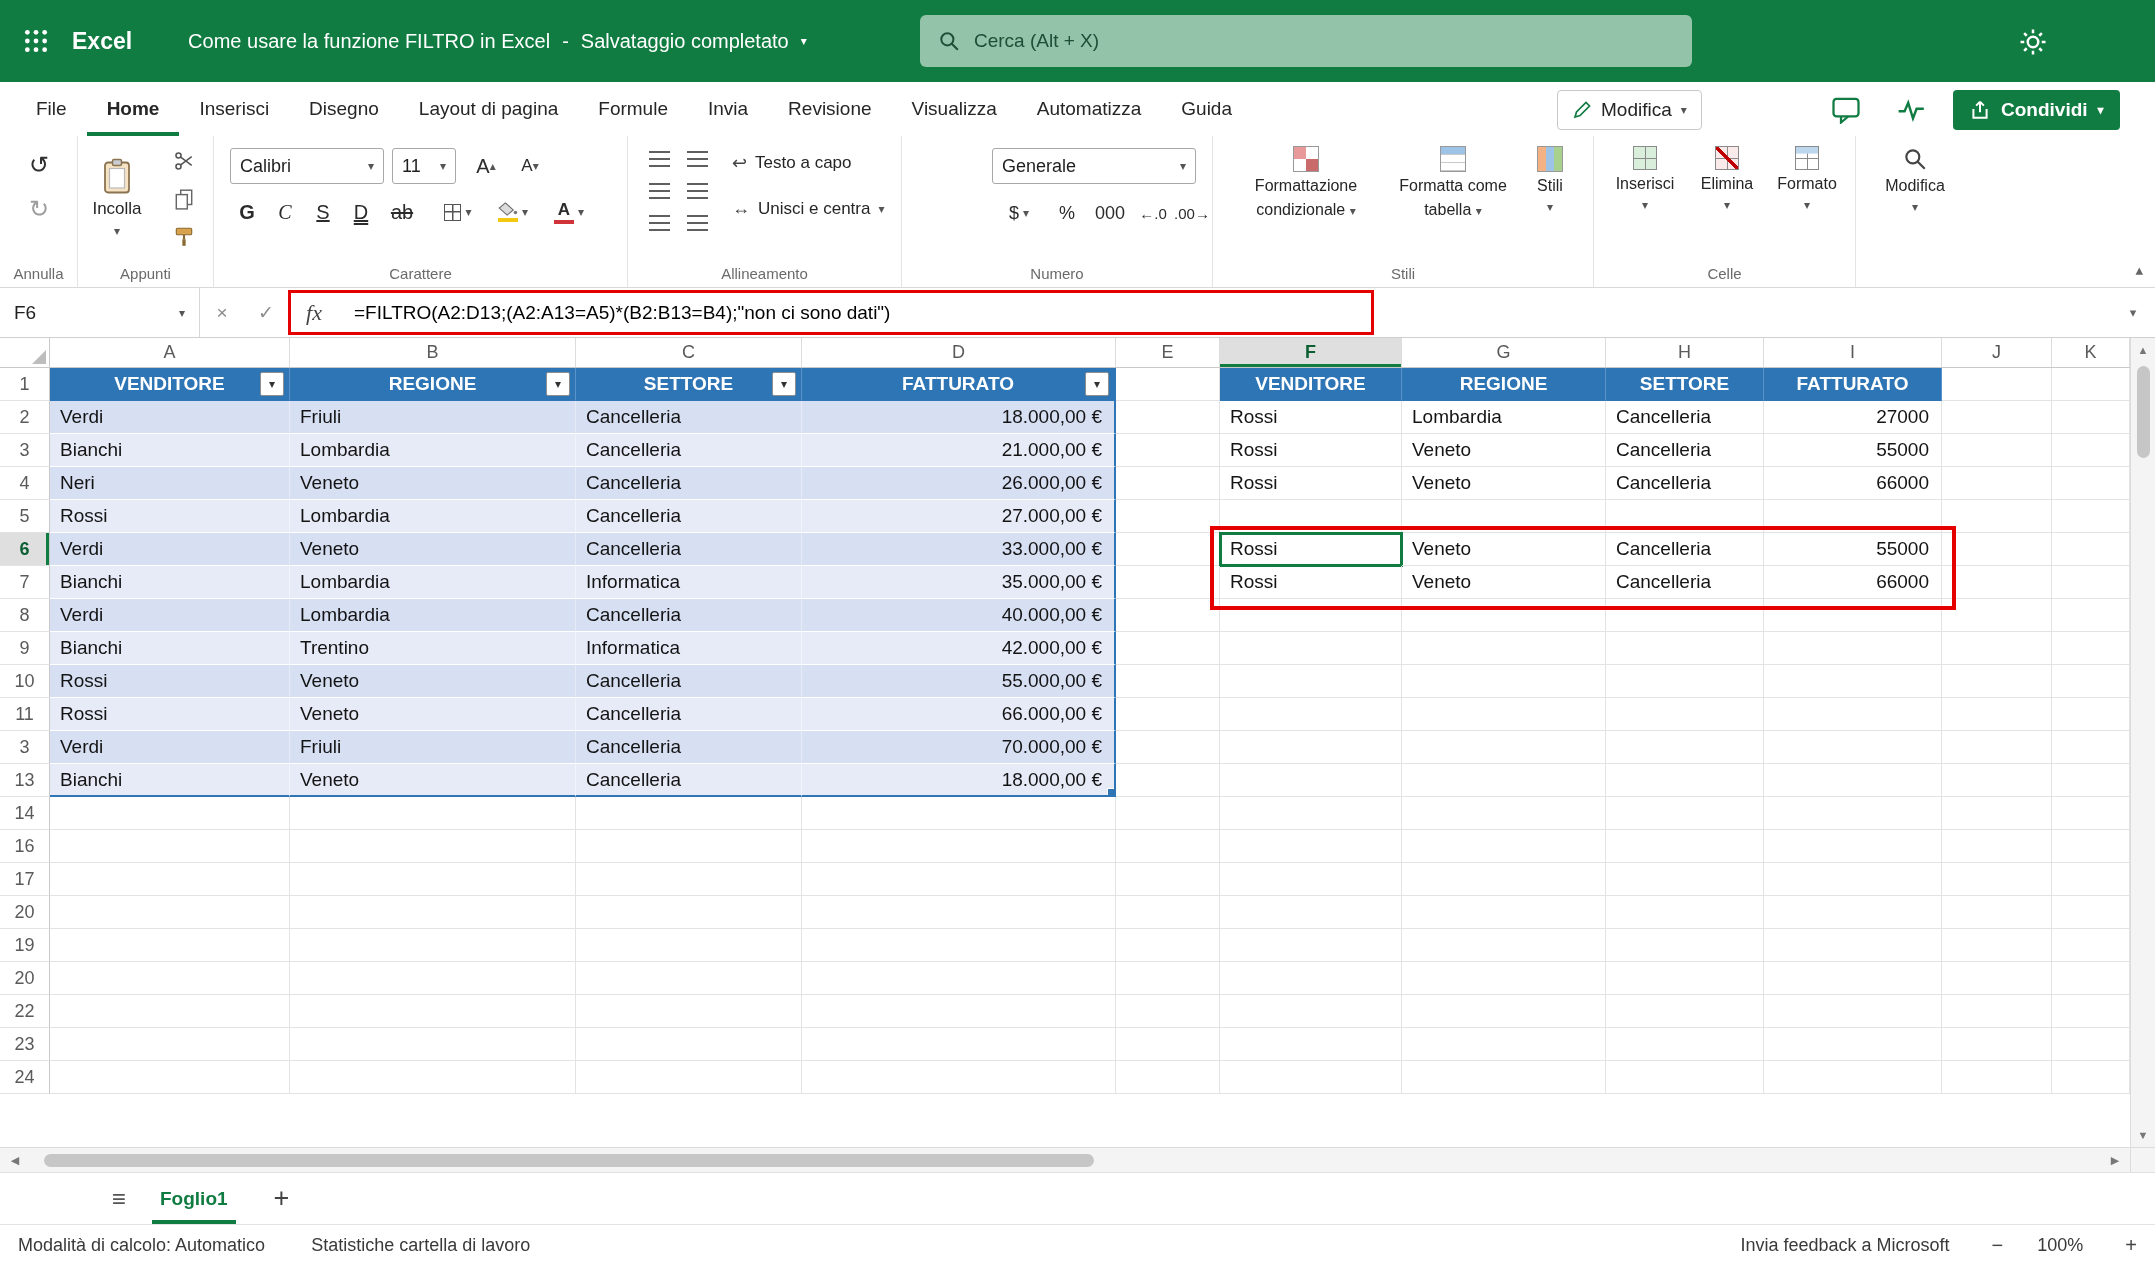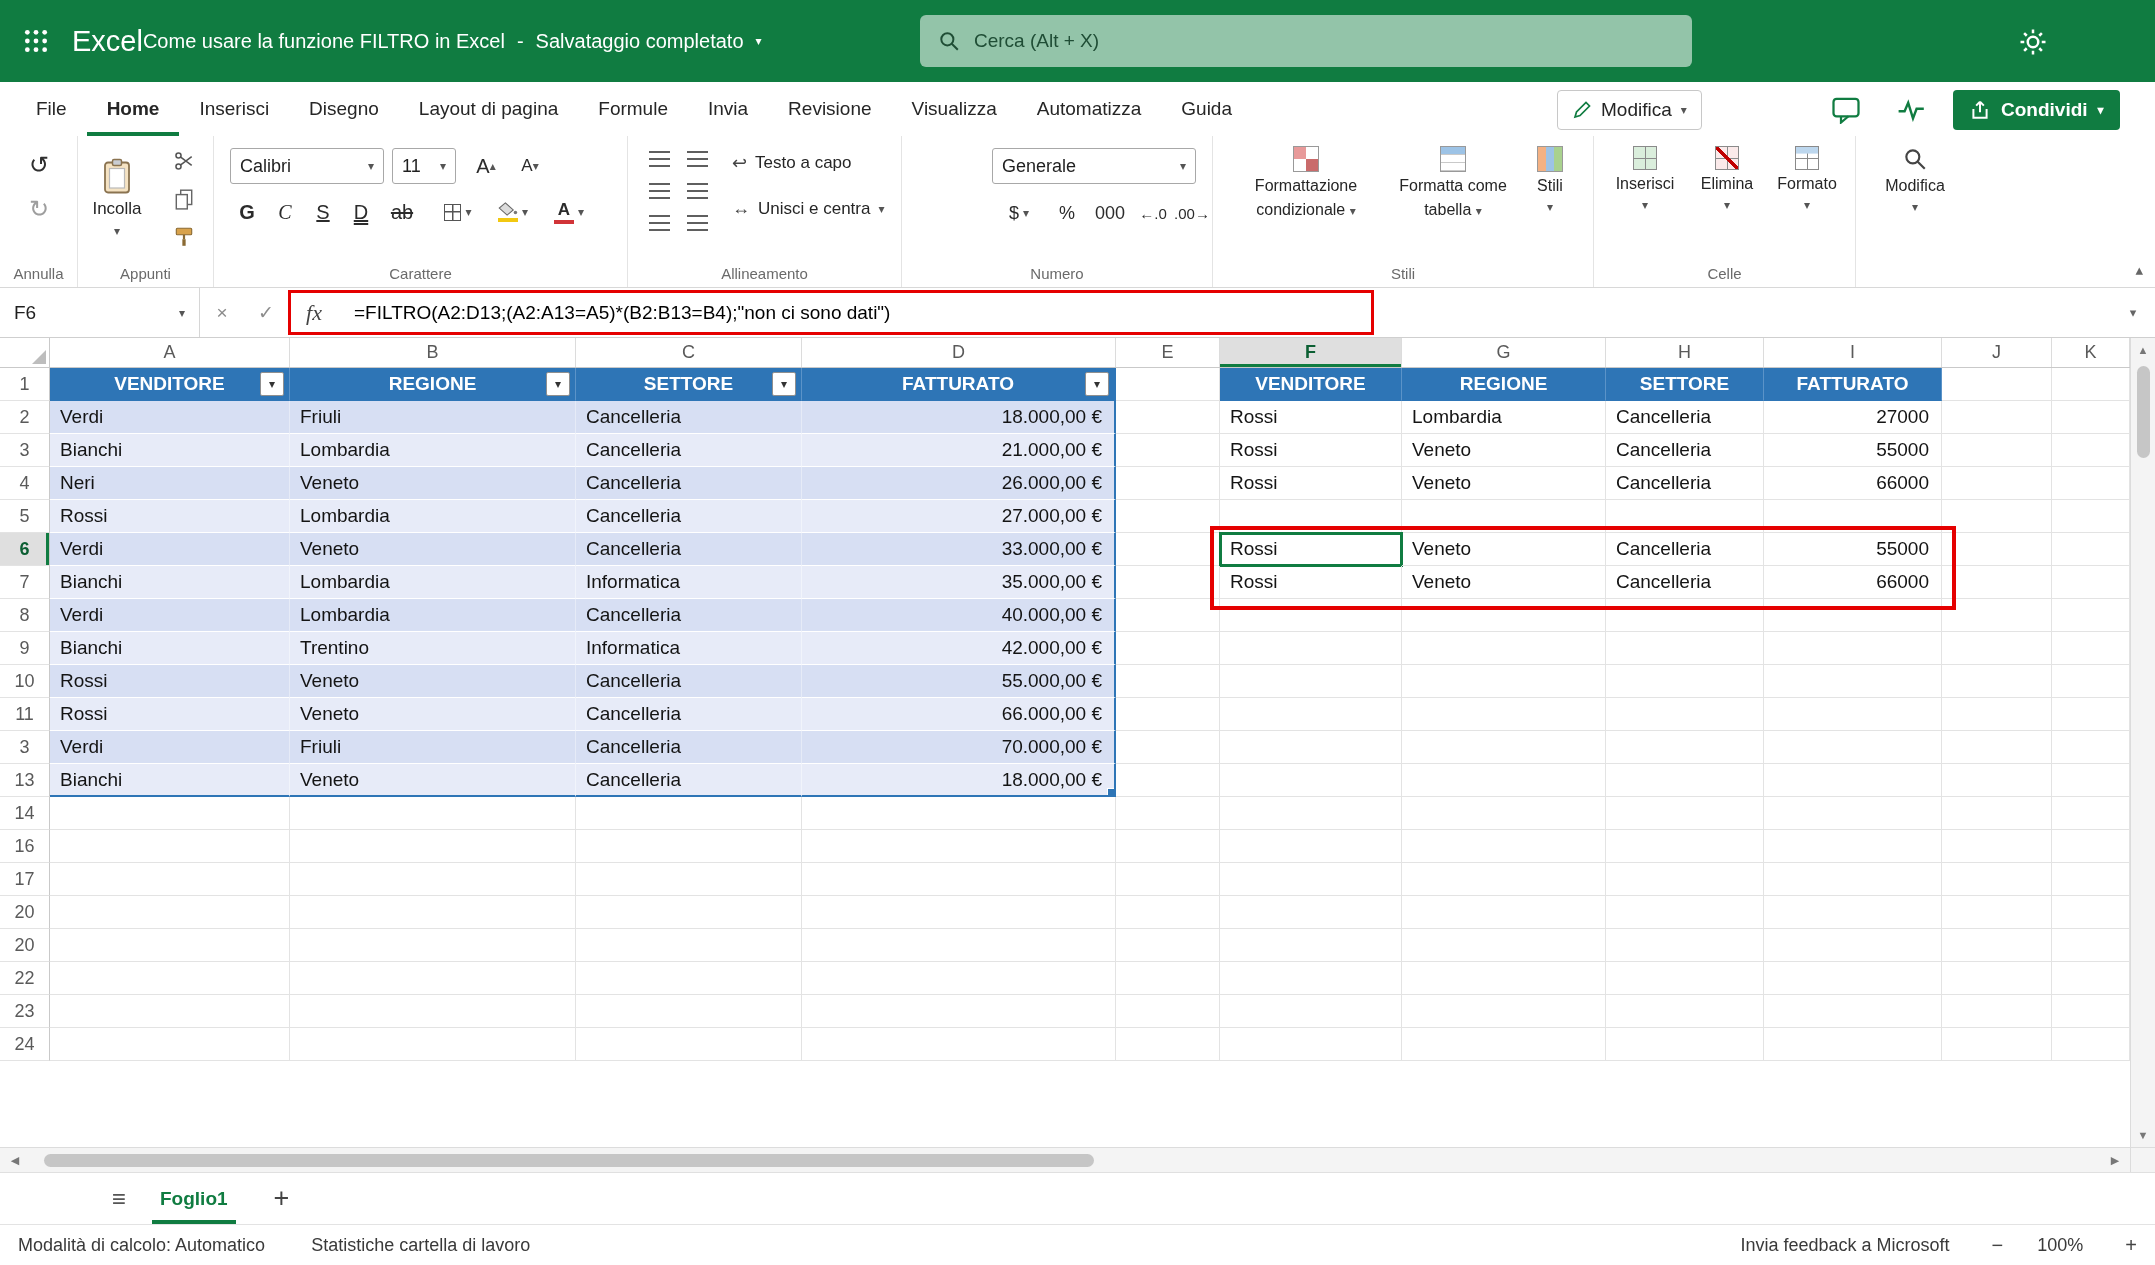--- a/index.html
+++ b/index.html
@@ -2,21 +2,21 @@
 <html><head>
 <meta charset="utf-8">
 <style>
 *{margin:0;padding:0;box-sizing:border-box}
 body{font-family:"Liberation Sans",sans-serif;background:#fff}
 .app{position:relative;width:2155px;height:1265px;background:#fff;overflow:hidden}
 
 
 .titlebar{position:absolute;top:0;left:0;width:100%;height:82px;background:#107C41;display:flex;align-items:center;color:#fff}
 .waffle{width:72px;height:82px;display:flex;align-items:center;justify-content:center;cursor:pointer}
-.appname{font-size:29px;font-weight:400;}
+.appname{font-size:23px;font-weight:700;margin-right:56px}
 .doctitle{font-size:20px;display:flex;align-items:center;gap:12px;white-space:nowrap}
 .doctitle .chev{color:#fff}
 .chev{font-size:12px;color:#555}
 .searchbox{position:absolute;left:920px;top:15px;width:772px;height:52px;background:#93C4A9;border-radius:6px;display:flex;align-items:center;gap:14px;padding:0 18px;color:#1F4D35;font-size:19px}
 .gearbtn{position:absolute;left:2016px;top:25px;width:34px;height:34px;display:flex;align-items:center;justify-content:center}
 
 
 .tabsrow{position:absolute;top:82px;width:100%;height:54px;background:#fff;display:flex;align-items:center;padding-left:16px}
 .tab{padding:0 20px;height:54px;line-height:54px;font-size:19px;color:#262626;cursor:pointer;white-space:nowrap}
 .tab.active{font-weight:700;box-shadow:inset 0 -4px 0 #107C41}
@@ -812,20 +812,34 @@
         <div class="cell" style="width: 314px;"></div>
         <div class="cell" style="width: 104px;"></div>
         <div class="cell" style="width: 182px;"></div>
         <div class="cell" style="width: 204px;"></div>
         <div class="cell" style="width: 158px;"></div>
         <div class="cell" style="width: 178px;"></div>
         <div class="cell" style="width: 110px;"></div>
         <div class="cell" style="width: 78px;"></div>
       </div>
       <div class="grow">
+        <div class="rh">19</div>
+        <div class="cell" style="width: 240px;"></div>
+        <div class="cell" style="width: 286px;"></div>
+        <div class="cell" style="width: 226px;"></div>
+        <div class="cell" style="width: 314px;"></div>
+        <div class="cell" style="width: 104px;"></div>
+        <div class="cell" style="width: 182px;"></div>
+        <div class="cell" style="width: 204px;"></div>
+        <div class="cell" style="width: 158px;"></div>
+        <div class="cell" style="width: 178px;"></div>
+        <div class="cell" style="width: 110px;"></div>
+        <div class="cell" style="width: 78px;"></div>
+      </div>
+      <div class="grow">
         <div class="rh">20</div>
         <div class="cell" style="width: 240px;"></div>
         <div class="cell" style="width: 286px;"></div>
         <div class="cell" style="width: 226px;"></div>
         <div class="cell" style="width: 314px;"></div>
         <div class="cell" style="width: 104px;"></div>
         <div class="cell" style="width: 182px;"></div>
         <div class="cell" style="width: 204px;"></div>
         <div class="cell" style="width: 158px;"></div>
         <div class="cell" style="width: 178px;"></div>

